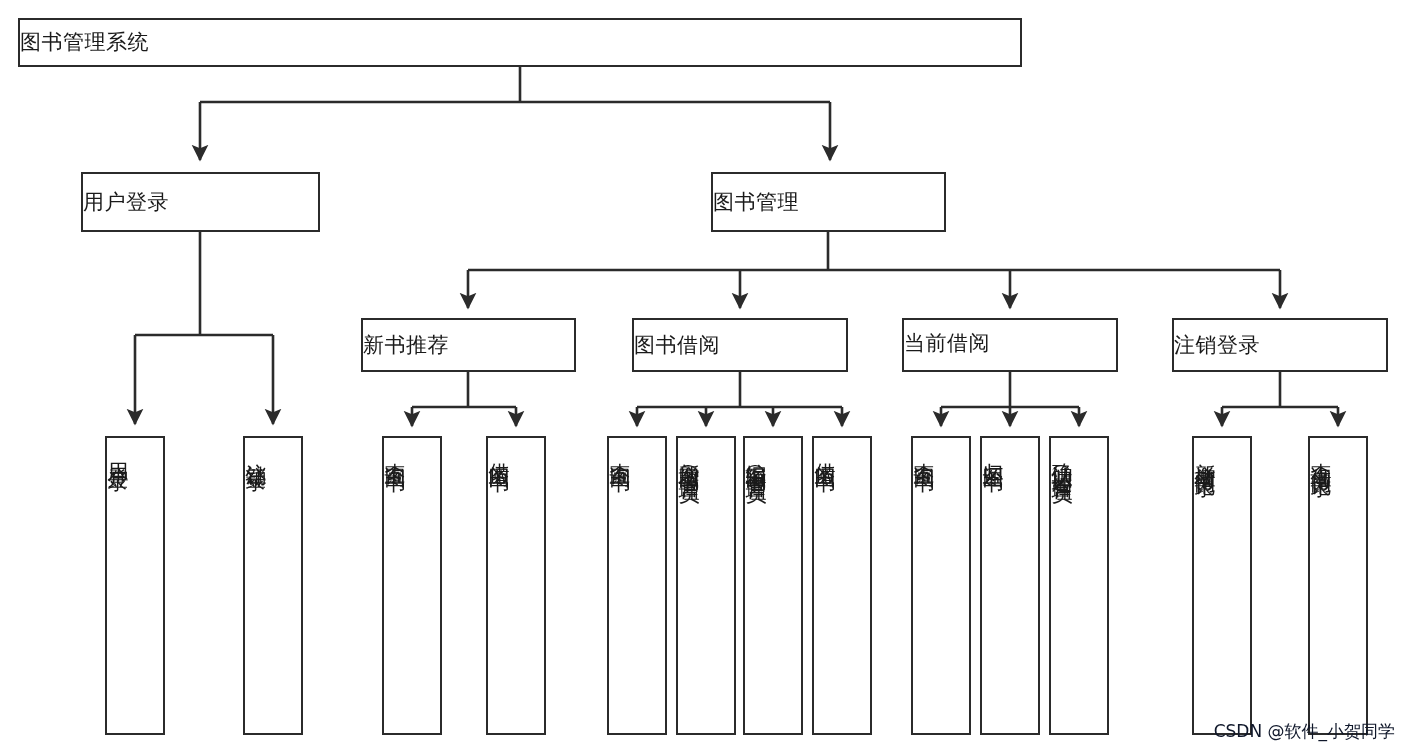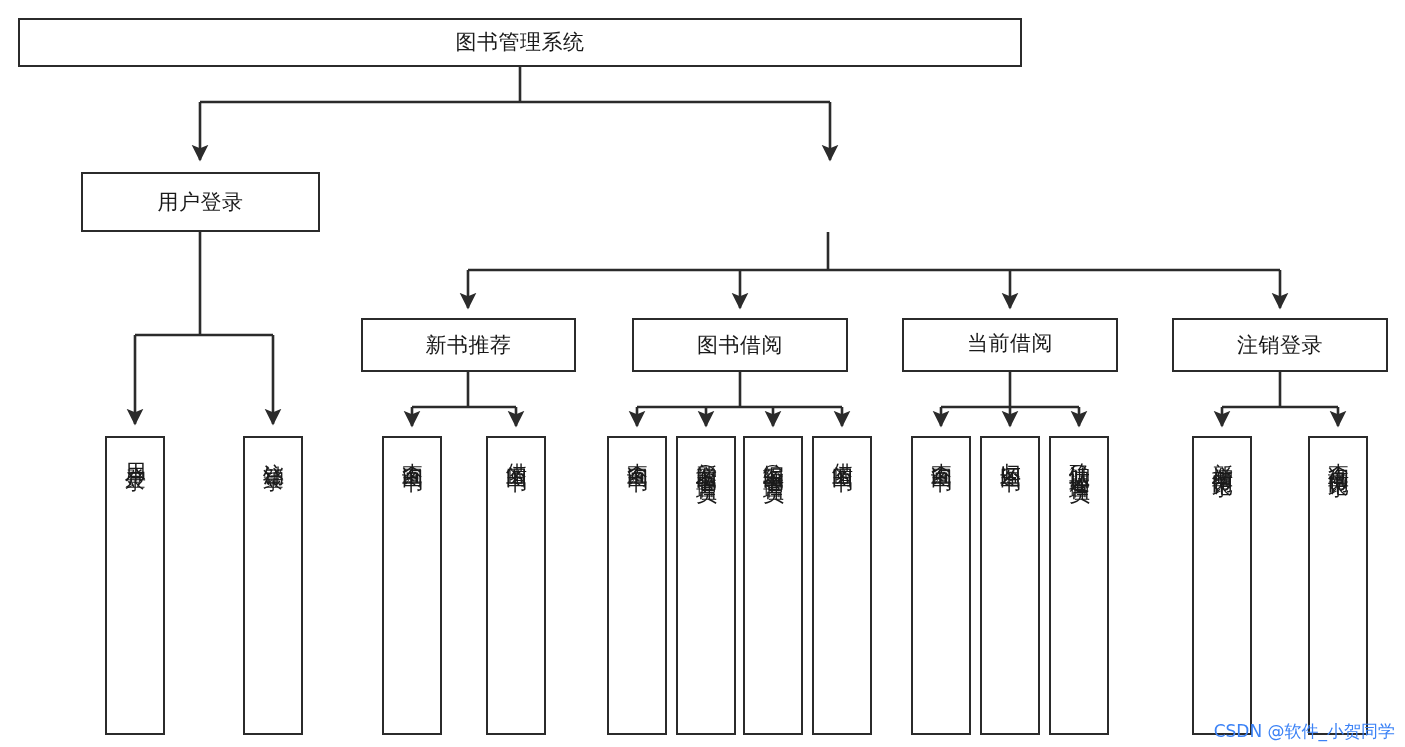--- a/index.html
+++ b/index.html
@@ -25,21 +25,21 @@
     width: 1405px;
     height: 747px;
   }
   .node {
     position: absolute;
     box-sizing: border-box;
     background: #ffffff;
     border: 2px solid #2b2b2b;
     display: flex;
     align-items: center;
-    justify-content: center;
+    justify-content: flex-start;
     color: #1a1a1a;
     z-index: 2;
   }
   .node .label {
     display: block;
     text-align: center;
     line-height: 1.18;
     letter-spacing: 0.5px;
   }
   .node.horizontal .label {
@@ -55,21 +55,21 @@
     text-orientation: upright;
     font-size: 21px;
     letter-spacing: 3px;
     line-height: 1;
   }
   #watermark {
     position: absolute;
     right: 10px;
     bottom: 4px;
     font-size: 17px;
-    color: #3b82f6;
+    color: #0f172a;
     white-space: nowrap;
     z-index: 3;
     font-family: "DejaVu Sans", "Liberation Sans", sans-serif;
   }
 </style>
 </head>
 <body>
 
 <div id="canvas">
 
@@ -140,20 +140,23 @@
   </svg>
 
   <div class="node horizontal" style="left:18px; top:18px; width:1004px; height:49px;">
     <span class="label">图书管理系统</span>
   </div>
 
   <div class="node horizontal" style="left:81px; top:172px; width:239px; height:60px;">
     <span class="label">用户登录</span>
   </div>
 
+  <div class="node horizontal" style="left:711px; top:172px; width:235px; height:60px;">
+    <span class="label">图书管理</span>
+  </div>
 
   <div class="node horizontal" style="left:361px; top:318px; width:215px; height:54px;">
     <span class="label">新书推荐</span>
   </div>
 
   <div class="node horizontal" style="left:632px; top:318px; width:216px; height:54px;">
     <span class="label">图书借阅</span>
   </div>
 
   <div class="node horizontal" style="left:902px; top:318px; width:216px; height:54px;font-family:Liberation Mono, monospace;">

